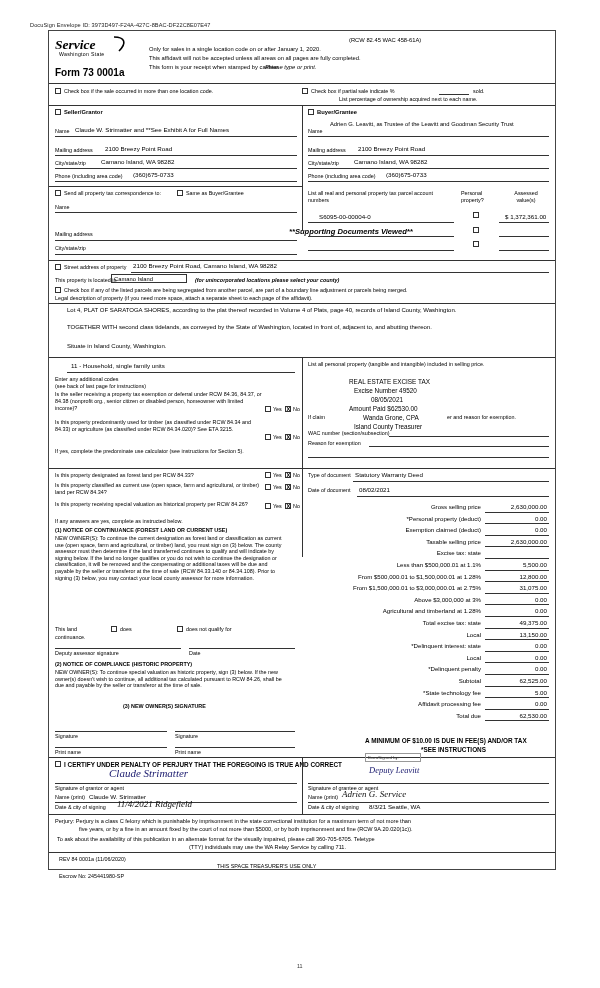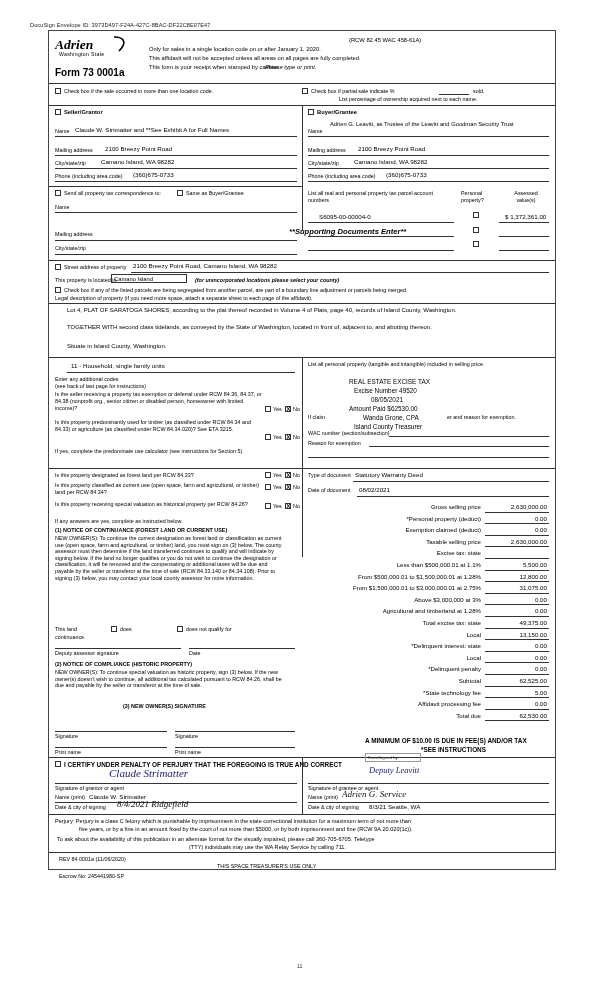--- a/index.html
+++ b/index.html
@@ -67,21 +67,21 @@
 </style>
 </head>
 <body>
 
 <div class="page">
 
   <div class="envelope">DocuSign Envelope ID: 3973D497-F24A-427C-8BAC-DF22C8E07E47</div>
 
   <div class="doc">
 
-    <div class="t logo-rev" style="left:6px; top:6px;">Adrien</div>
+    <div class="t logo-rev" style="left:6px; top:6px;">Service</div>
     <div class="t logo-sub" style="left:10px; top:20px;">Washington State</div>
 
     <svg style="position:absolute; left:64px; top:4px;" width="16" height="18">
       <path d="M1,2 C12,2 14,8 6,16" stroke="#000" stroke-width="1.6" fill="none"></path>
     </svg>
 
     <div class="t sm" style="left:300px; top:6px;">(RCW 82.45 WAC 458-61A)</div>
     <div class="t sm" style="left:100px; top:15px;">Only for sales in a single location code on or after January 1, 2020.</div>
     <div class="t sm" style="left:100px; top:24px;">This affidavit will not be accepted unless all areas on all pages are fully completed.</div>
     <div class="t sm" style="left:100px; top:33px;">This form is your receipt when stamped by cashier.</div>
@@ -147,21 +147,21 @@
 
     <div class="t tiny" style="left:6px; top:173px;">Name</div>
     <div class="fieldline" style="left:6px; top:181px; width:242px;"></div>
 
     <div class="t tiny" style="left:6px; top:200px;">Mailing address</div>
     <div class="fieldline" style="left:6px; top:209px; width:242px;"></div>
 
     <div class="t tiny" style="left:6px; top:214px;">City/state/zip</div>
     <div class="fieldline" style="left:6px; top:223px; width:242px;"></div>
 
-    <div class="t i b" style="left:240px; top:196px; font-size:7.6px;">**Supporting Documents Enter**</div>
+    <div class="t i b" style="left:240px; top:196px; font-size:7.6px;">**Supporting Documents Viewed**</div>
 
     <div class="t tiny" style="left:259px; top:159px; white-space:normal; width:146px; line-height:7px;">List all real and personal property tax parcel account numbers</div>
     <div class="t tiny" style="left:412px; top:159px; white-space:normal; width:40px; line-height:7px;">Personal property?</div>
     <div class="t tiny" style="left:455px; top:159px; white-space:normal; width:44px; line-height:7px; text-align:center;">Assessed value(s)</div>
 
     <div class="val" style="left:270px; top:182px;">S6095-00-00004-0</div>
     <div class="chk" style="left:424px; top:181px;"></div>
     <div class="val" style="left:456px; top:182px;">$ 1,372,361.00</div>
     <div class="fieldline" style="left:259px; top:191px; width:146px;"></div>
     <div class="fieldline" style="left:450px; top:191px; width:50px;"></div>
@@ -377,21 +377,21 @@
 
     <div class="t tiny" style="left:6px; top:763px;">Name (print)</div>
     <div class="val" style="left:40px; top:762px;">Claude W. Strimatter</div>
     <div class="t tiny" style="left:259px; top:763px;">Name (print)</div>
     <div class="sig-hand" style="position:absolute; left:293px; top:758px;">Adrien G. Service</div>
 
     <div class="fieldline" style="left:6px; top:771px; width:242px;"></div>
     <div class="fieldline" style="left:259px; top:771px; width:241px;"></div>
 
     <div class="t tiny" style="left:6px; top:773px;">Date &amp; city of signing</div>
-    <div class="sig-hand" style="position:absolute; left:68px; top:768px;">8/4/2021  Ridgefield</div>
+    <div class="sig-hand" style="position:absolute; left:68px; top:768px;">11/4/2021  Ridgefield</div>
     <div class="t tiny" style="left:259px; top:773px;">Date &amp; city of signing</div>
     <div class="val" style="left:320px; top:772px;">8/3/21  Seattle, WA</div>
 
     <div class="hline" style="left:0; top:783px; width:506px;"></div>
 
     <div class="t" style="left:6px; top:787px; font-size:5.6px;">Perjury: Perjury is a class C felony which is punishable by imprisonment in the state correctional institution for a maximum term of not more than</div>
     <div class="t" style="left:30px; top:795px; font-size:5.6px;">five years, or by a fine in an amount fixed by the court of not more than $5000, or by both imprisonment and fine (RCW 9A.20.020(1c)).</div>
     <div class="t" style="left:8px; top:805px; font-size:5.6px;">To ask about the availability of this publication in an alternate format for the visually impaired, please call 360-705-6705. Teletype</div>
     <div class="t" style="left:140px; top:813px; font-size:5.6px;">(TTY) individuals may use the WA Relay Service by calling 711.</div>
 

